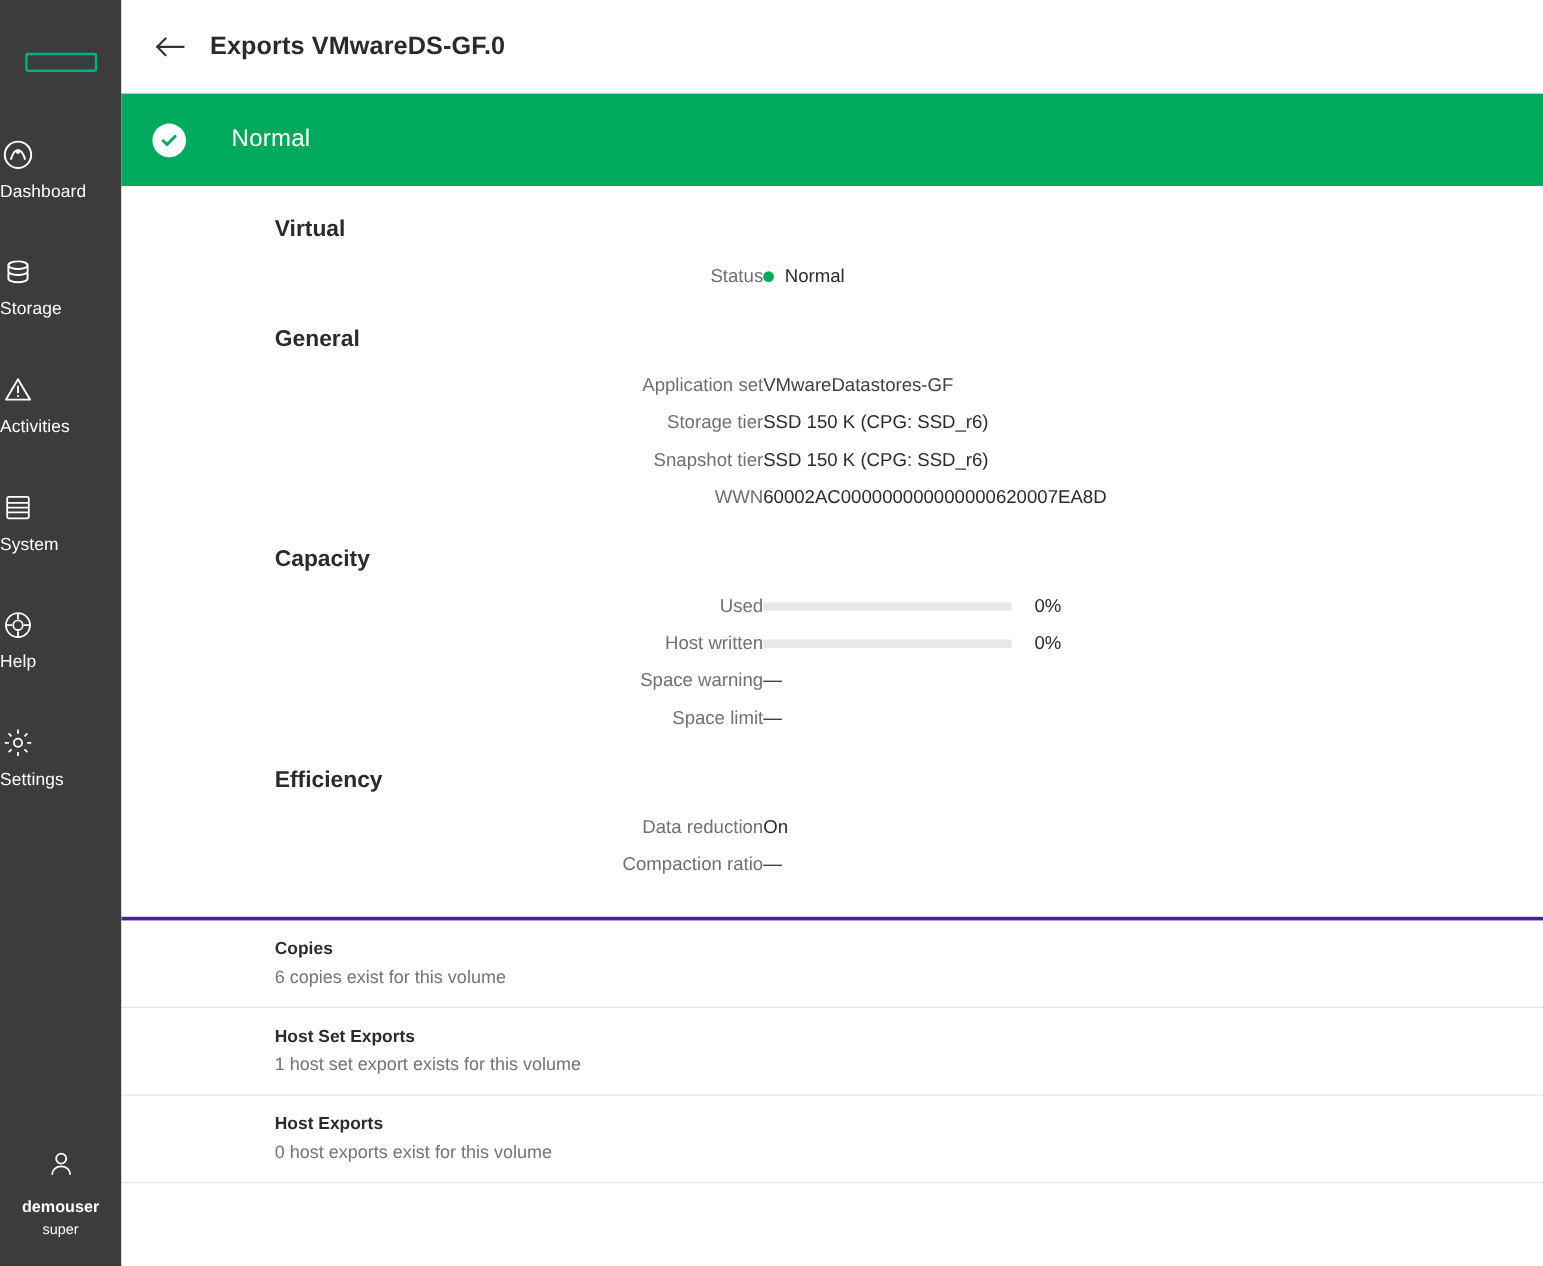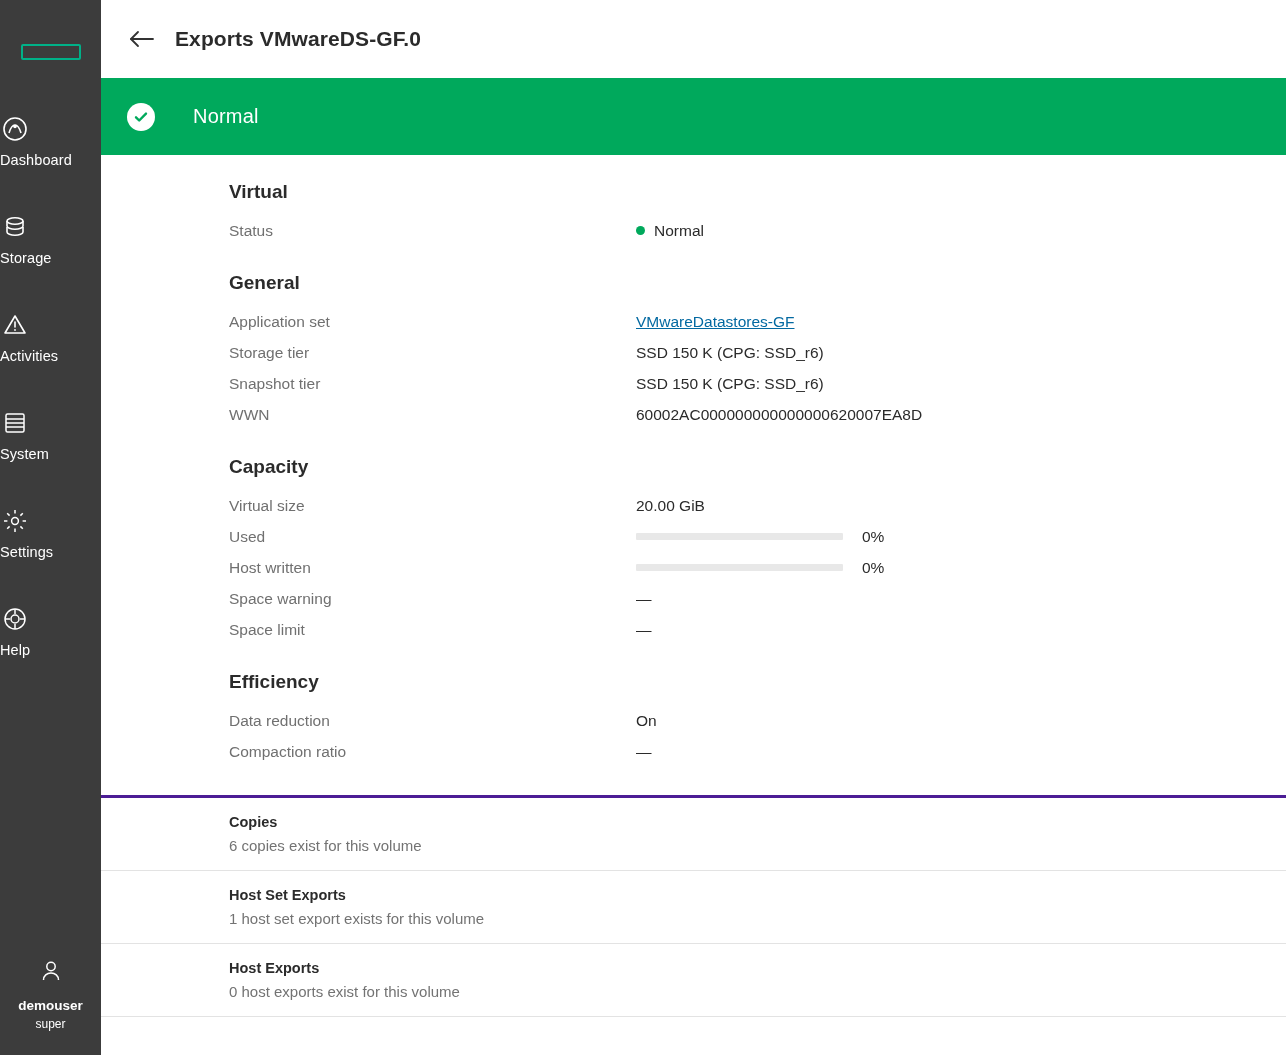--- a/index.html
+++ b/index.html
@@ -148,30 +148,30 @@
     display: flex;
     align-items: center;
     margin-left: 128px;
     height: 31px;
   }
   .row .label {
     width: 407px;
     flex: 0 0 407px;
     font-size: 15.5px;
     color: #707070;
+    text-align: right;
   }
   .row .value {
     font-size: 15.5px;
     color: #2b2b2b;
     display: flex;
     align-items: center;
   }
   .value .link {
-    color: #0369a1;
-    text-decoration: underline;
+    color: #404040;
     cursor: pointer;
   }
   .dot {
     width: 9px; height: 9px;
     border-radius: 50%;
     background: #00a95c;
     display: inline-block;
     margin-right: 9px;
   }
   .bar-wrap {
@@ -262,36 +262,36 @@
           <rect x="6" y="6" width="18" height="18" rx="1.5"></rect>
           <path d="M6 11h18M6 15h18M6 19h18"></path>
         </svg>
       </span>
       <span class="nav-label">System</span>
     </div>
 
     <div class="nav-item">
       <span class="nav-icon">
         <svg width="30" height="30" viewBox="0 0 30 30" fill="none" stroke="#ffffff" stroke-width="1.5">
-          <circle cx="15" cy="15" r="3.4"></circle>
-          <path d="M15 4v3.4M15 22.6V26M4 15h3.4M22.6 15H26M7.2 7.2l2.4 2.4M20.4 20.4l2.4 2.4M22.8 7.2l-2.4 2.4M9.6 20.4l-2.4 2.4"></path>
-        </svg>
-      </span>
-      <span class="nav-label">Settings</span>
-    </div>
-
-    <div class="nav-item">
-      <span class="nav-icon">
-        <svg width="30" height="30" viewBox="0 0 30 30" fill="none" stroke="#ffffff" stroke-width="1.5">
           <circle cx="15" cy="15" r="10"></circle>
           <circle cx="15" cy="15" r="4"></circle>
           <path d="M15 5v5M15 20v5M5 15h5M20 15h5"></path>
         </svg>
       </span>
       <span class="nav-label">Help</span>
+    </div>
+
+    <div class="nav-item">
+      <span class="nav-icon">
+        <svg width="30" height="30" viewBox="0 0 30 30" fill="none" stroke="#ffffff" stroke-width="1.5">
+          <circle cx="15" cy="15" r="3.4"></circle>
+          <path d="M15 4v3.4M15 22.6V26M4 15h3.4M22.6 15H26M7.2 7.2l2.4 2.4M20.4 20.4l2.4 2.4M22.8 7.2l-2.4 2.4M9.6 20.4l-2.4 2.4"></path>
+        </svg>
+      </span>
+      <span class="nav-label">Settings</span>
     </div>
 
     <div class="user-block">
       <span class="user-icon">
         <svg width="30" height="30" viewBox="0 0 30 30" fill="none" stroke="#ffffff" stroke-width="1.5">
           <circle cx="15" cy="10.5" r="4.2"></circle>
           <path d="M7.5 24c0-4.3 3.4-7 7.5-7s7.5 2.7 7.5 7"></path>
         </svg>
       </span>
       <span class="user-name">demouser</span>
@@ -351,24 +351,20 @@
         </div>
         <div class="row">
           <div class="label">WWN</div>
           <div class="value">60002AC000000000000000620007EA8D</div>
         </div>
       </div>
 
       <div class="section">
         <h2 class="section-title">Capacity</h2>
         <div class="row">
-          <div class="label">Virtual size</div>
-          <div class="value">20.00 GiB</div>
-        </div>
-        <div class="row">
           <div class="label">Used</div>
           <div class="value bar-wrap">
             <span class="bar"><span class="fill" id="fill-used" style="width: 0%;"></span></span>
             <span class="pct">0%</span>
           </div>
         </div>
         <div class="row">
           <div class="label">Host written</div>
           <div class="value bar-wrap">
             <span class="bar"><span class="fill" id="fill-host" style="width: 0%;"></span></span>

